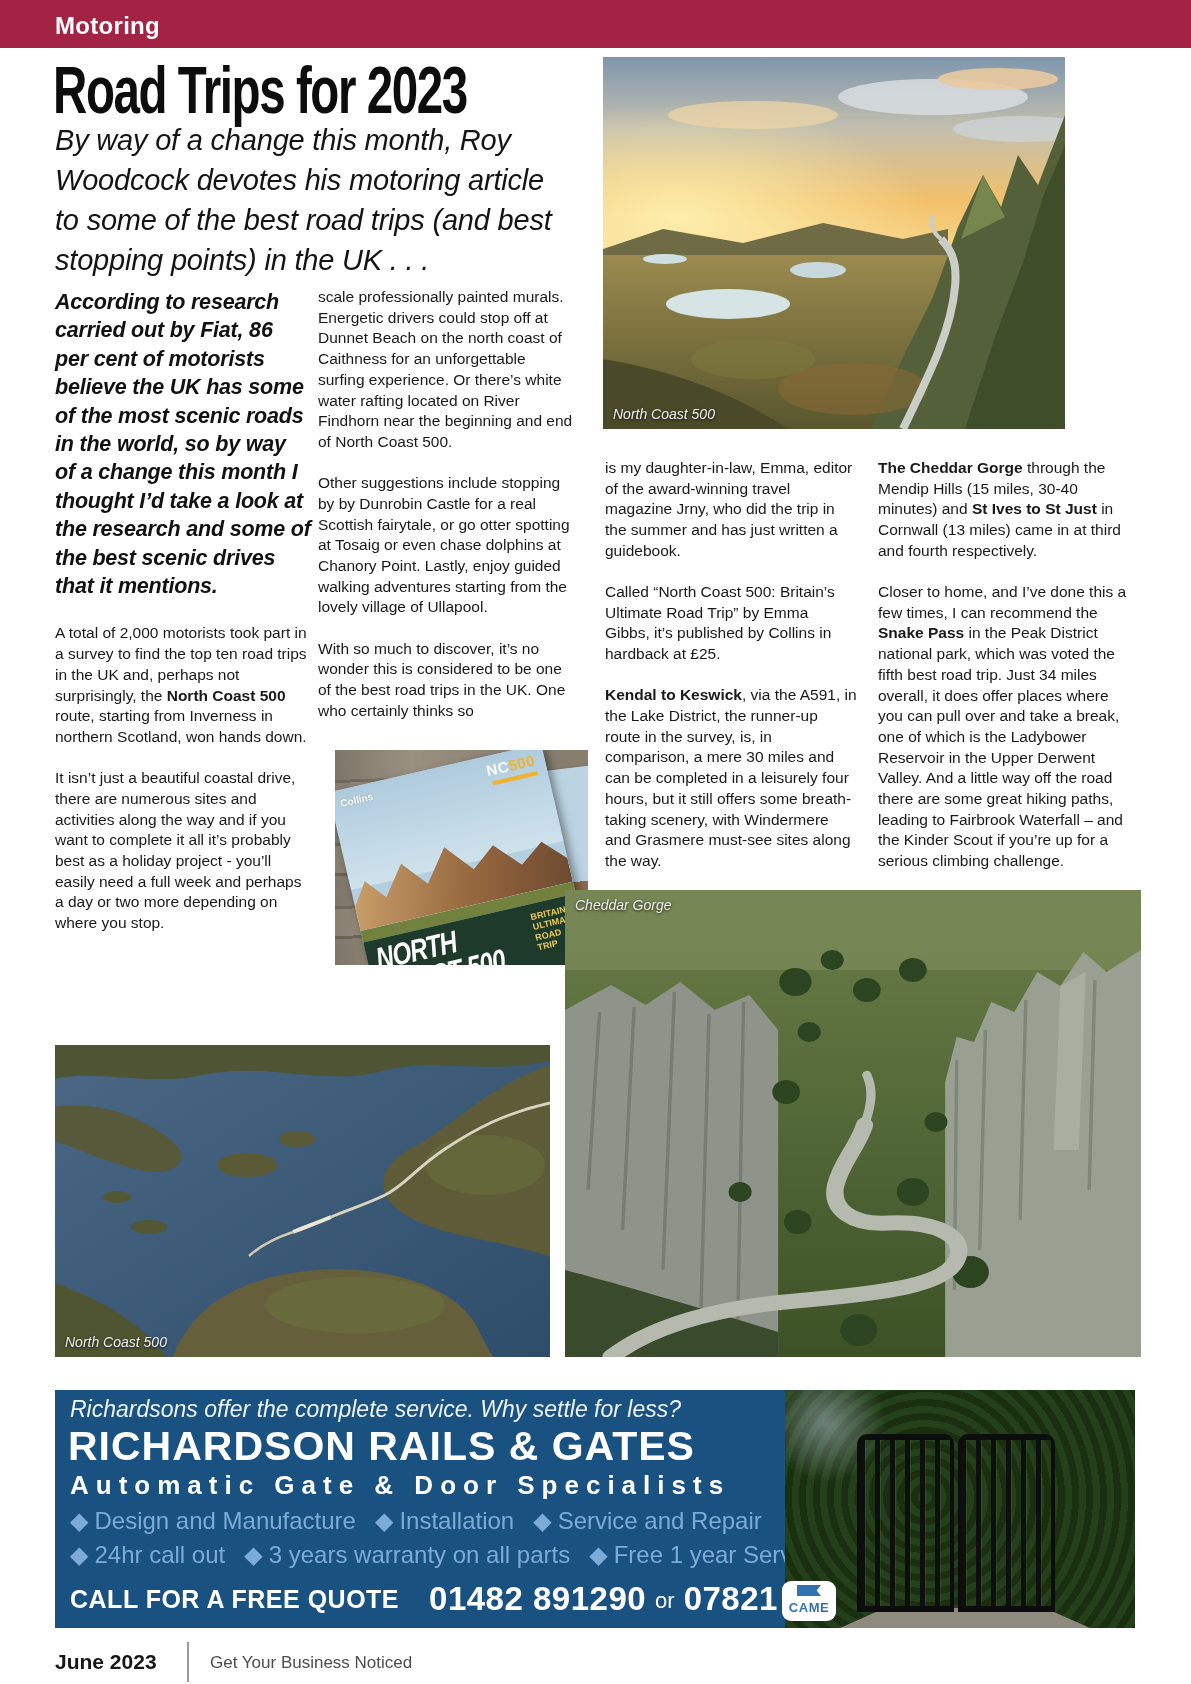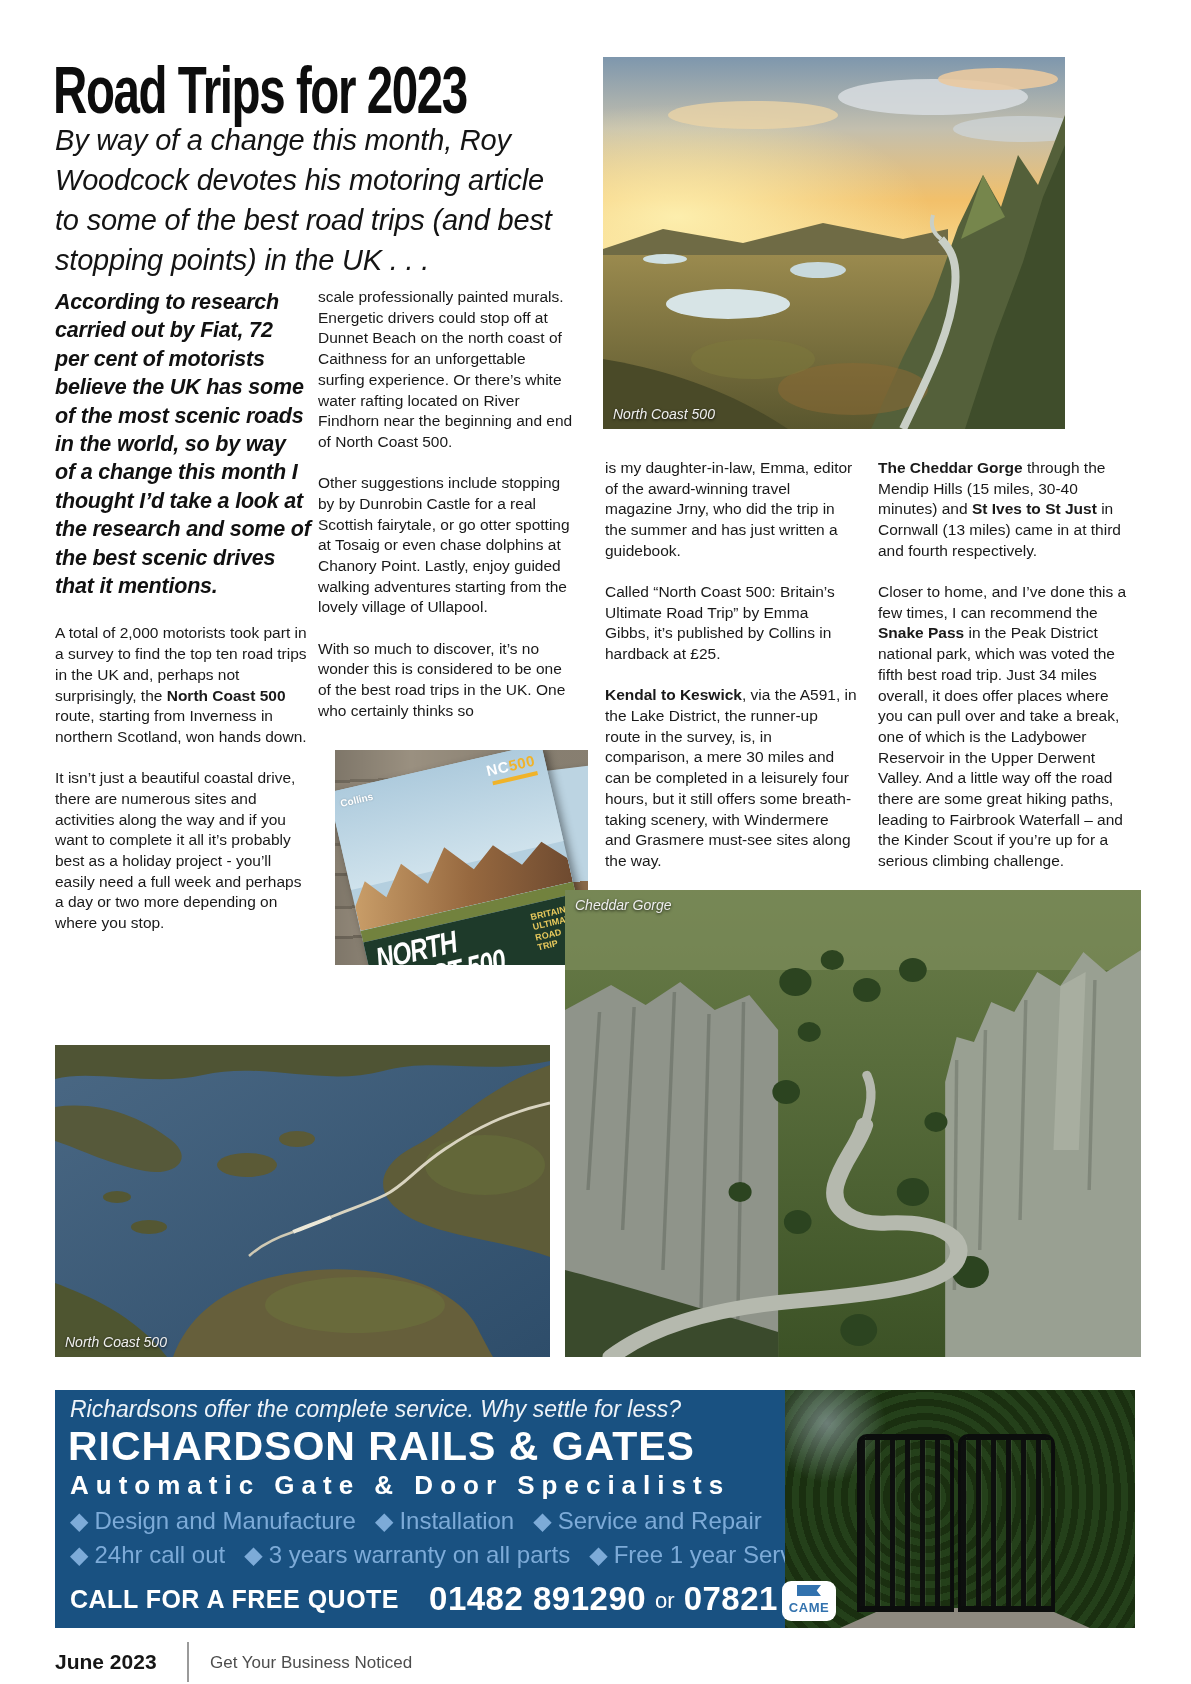--- a/index.html
+++ b/index.html
@@ -102,25 +102,28 @@
   
   .footer-issue { position:absolute; left:55px; top:1650px; font-size:21px; font-weight:bold; color:#161616; }
   .footer-divider { position:absolute; left:187px; top:1642px; width:2px; height:40px; background:#9a9a9a; }
   .footer-tagline { position:absolute; left:210px; top:1653px; font-size:17px; color:#4d4d4d; }
 </style>
 </head>
 <body>
 
 <div class="page">
 
+  <header class="topbar">
+    <span class="section-label">Motoring</span>
+  </header>
   <h1 class="headline">Road Trips for 2023</h1>
   <p class="standfirst">By way of a change this month, Roy Woodcock devotes his motoring article to some of the best road trips (and best stopping points) in the UK . . .</p>
 
   <div class="col col1">
-    <p class="lead">According to research carried out by Fiat, 72 per cent of motorists believe the UK has some of the most scenic roads in the world, so by way of a change this month I thought I’d take a look at the research and some of the best scenic drives that it mentions.</p>
+    <p class="lead">According to research carried out by Fiat, 86 per cent of motorists believe the UK has some of the most scenic roads in the world, so by way of a change this month I thought I’d take a look at the research and some of the best scenic drives that it mentions.</p>
     <div>
         <p><span>A total of 2,000 motorists took part in a survey to find the top ten road trips in the UK and, perhaps not surprisingly, the </span><b>North Coast 500</b><span> route, starting from Inverness in northern Scotland, won hands down.</span></p>
         <p><span>It isn’t just a beautiful coastal drive, there are numerous sites and activities along the way and if you want to complete it all it’s probably best as a holiday project - you’ll easily need a full week and perhaps a day or two more depending on where you stop.</span></p>
       </div>
   </div>
 
   <div class="col col2">
       <p><span>scale professionally painted murals. Energetic drivers could stop off at Dunnet Beach on the north coast of Caithness for an unforgettable surfing experience. Or there’s white water rafting located on River Findhorn near the beginning and end of North Coast 500.</span></p>
       <p><span>Other suggestions include stopping by by Dunrobin Castle for a real Scottish fairytale, or go otter spotting at Tosaig or even chase dolphins at Chanory Point. Lastly, enjoy guided walking adventures starting from the lovely village of Ullapool.</span></p>
       <p><span>With so much to discover, it’s no wonder this is considered to be one of the best road trips in the UK. One who certainly thinks so</span></p>

